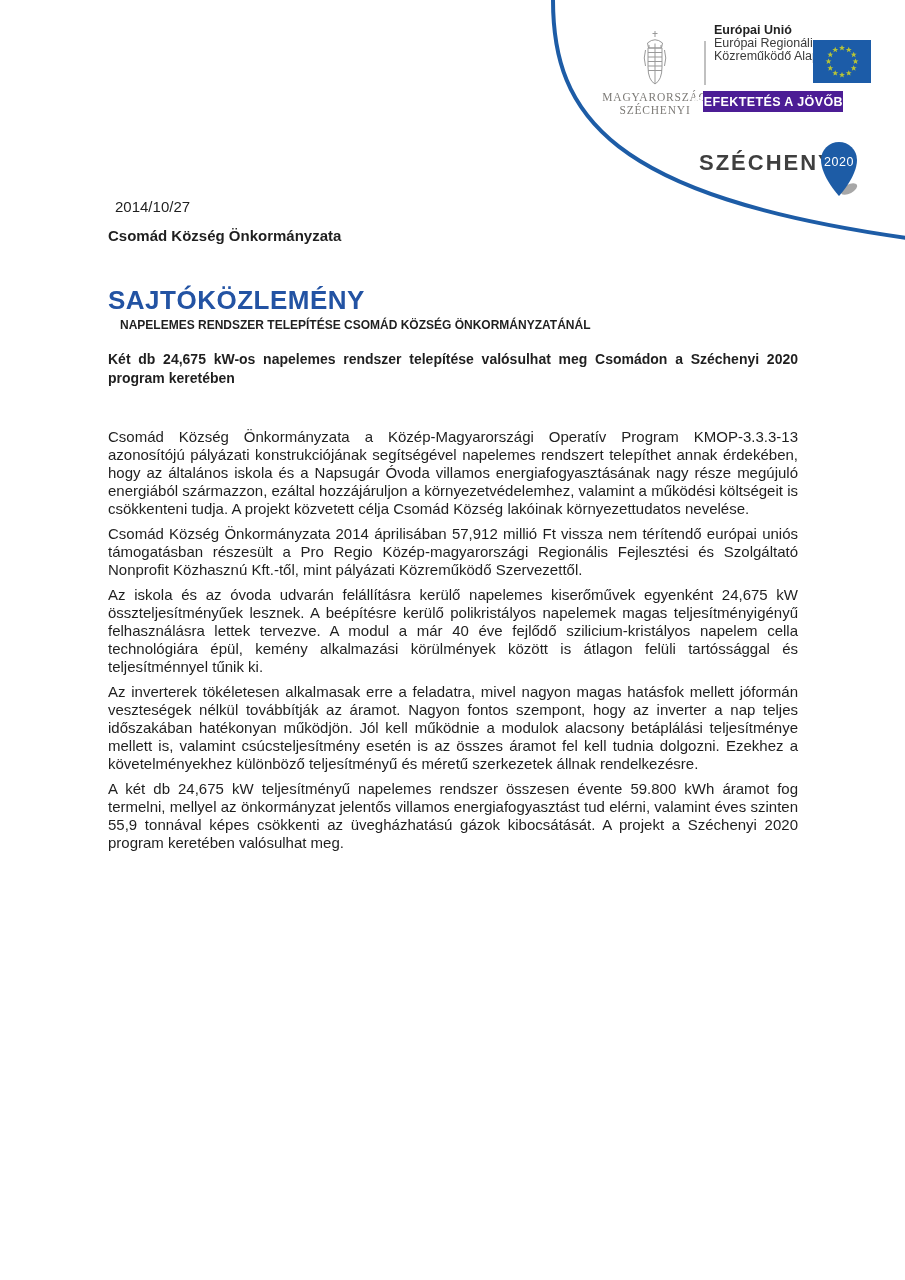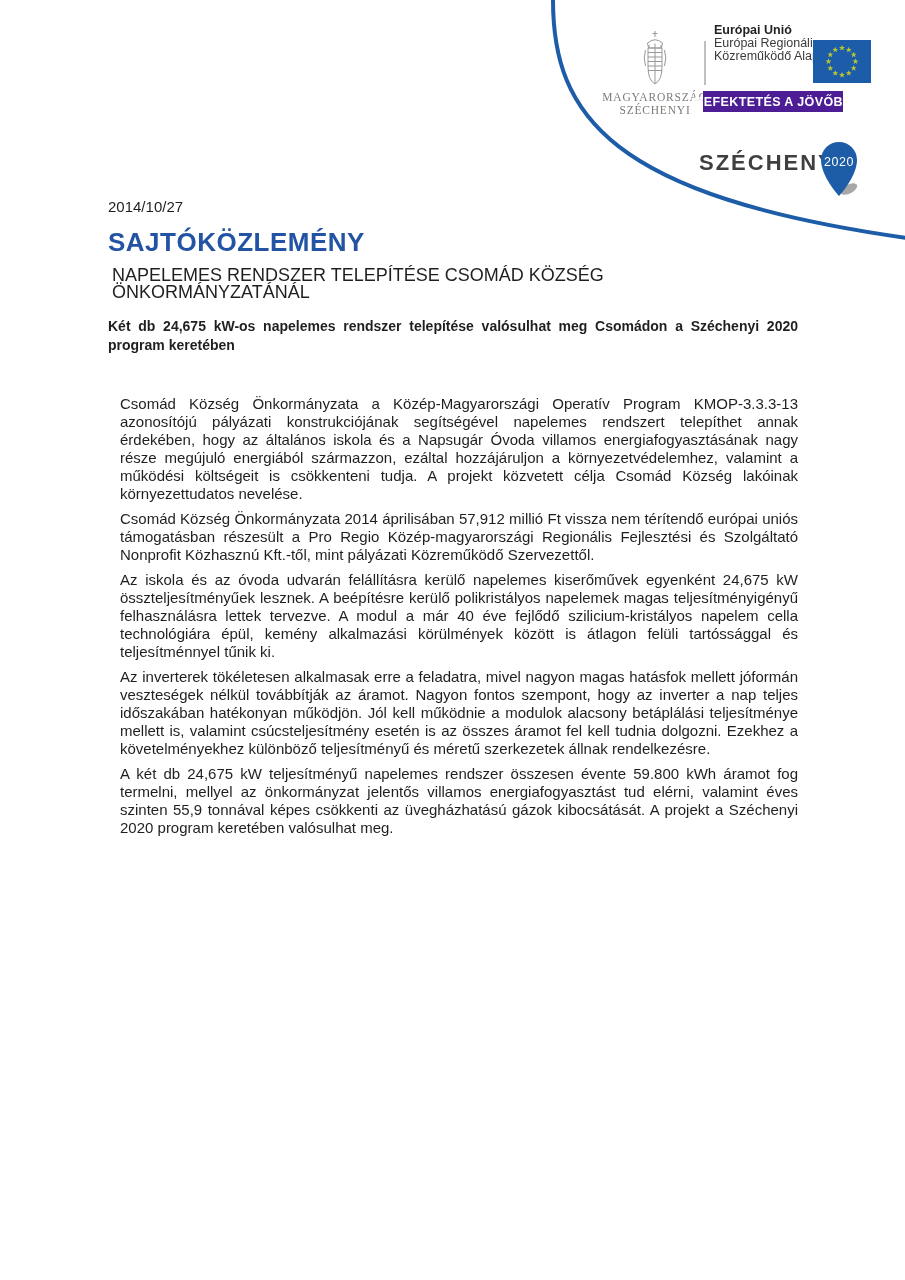--- a/index.html
+++ b/index.html
@@ -34,29 +34,29 @@
     white-space:nowrap;
   }
   .szechenyi-text{
     position:absolute;left:699px;top:150px;
     font-size:22px;font-weight:bold;letter-spacing:2px;color:#3f3f3f;
     white-space:nowrap;
   }
   .pin-svg{position:absolute;left:817px;top:141px;width:44px;height:57px;}
   
   .content{position:absolute;left:108px;top:198px;width:690px;}
-  .date{font-size:15px;line-height:18px;margin:0 0 11px 0;}
+  .date{font-size:15px;line-height:18px;margin:0 0 11px 7px;}
   .org{font-size:15px;line-height:18px;font-weight:bold;margin:0 0 40px 0;}
   .title{
     font-size:26px;line-height:30px;font-weight:bold;
-    color:#2353a3;letter-spacing:0.5px;margin:0 0 10px 0;
+    color:#2353a3;letter-spacing:0.5px;margin:0 0 2px 0;
   }
-  .headline{font-size:18px;line-height:17px;font-weight:normal;margin:0 0 16px 4px;}
+  .headline{font-size:12px;line-height:17px;font-weight:bold;margin:0 0 16px 12px;}
   .subheadline{font-size:14px;line-height:19px;font-weight:bold;margin:0 0 40px 0;text-align:justify;}
-  .content p.body{font-size:15px;line-height:18px;margin:0 0 7px 12px;text-align:justify;}
+  .content p.body{font-size:15px;line-height:18px;margin:0 0 7px 0;text-align:justify;}
 </style>
 </head>
 <body>
 
 <div class="page">
 
   <svg class="arc-svg" viewBox="0 0 365 250" aria-hidden="true">
     <path d="M 13 0 C 13 115, 70 196, 367 238" fill="none" stroke="#1d5ca6" stroke-width="4"></path>
   </svg>
 
@@ -108,20 +108,21 @@
 
   <div class="szechenyi-text">SZÉCHENYI</div>
   <svg class="pin-svg" viewBox="0 0 44 57" aria-hidden="true">
     <ellipse cx="32" cy="48" rx="9" ry="4.5" transform="rotate(-28 32 48)" fill="#a7a7a7"></ellipse>
     <path d="M22,55 C22,55 4,35.5 4,19 A18,18 0 1 1 40,19 C40,35.5 22,55 22,55 Z" fill="#1d5ca6"></path>
     <text x="22" y="24.5" text-anchor="middle" font-family="Liberation Sans, sans-serif" font-size="12.5" letter-spacing="0.5" fill="#ffffff">2020</text>
   </svg>
 
   <div class="content">
     <p class="date">2014/10/27</p>
+    <p class="org">Csomád Község Önkormányzata</p>
     <h1 class="title">SAJTÓKÖZLEMÉNY</h1>
     <h2 class="headline">NAPELEMES RENDSZER TELEPÍTÉSE CSOMÁD KÖZSÉG ÖNKORMÁNYZATÁNÁL</h2>
     <h3 class="subheadline">Két db 24,675 kW-os napelemes rendszer telepítése valósulhat meg Csomádon a Széchenyi 2020 program keretében</h3>
 
     <p class="body">Csomád Község Önkormányzata a Közép-Magyarországi Operatív Program KMOP-3.3.3-13 azonosítójú pályázati konstrukciójának segítségével napelemes rendszert telepíthet annak érdekében, hogy az általános iskola és a Napsugár Óvoda villamos energiafogyasztásának nagy része megújuló energiából származzon, ezáltal hozzájáruljon a környezetvédelemhez, valamint a működési költségeit is csökkenteni tudja. A projekt közvetett célja Csomád Község lakóinak környezettudatos nevelése.</p>
     <p class="body">Csomád Község Önkormányzata 2014 áprilisában 57,912 millió Ft vissza nem térítendő európai uniós támogatásban részesült a Pro Regio Közép-magyarországi Regionális Fejlesztési és Szolgáltató Nonprofit Közhasznú Kft.-től, mint pályázati Közreműködő Szervezettől.</p>
     <p class="body">Az iskola és az óvoda udvarán felállításra kerülő napelemes kiserőművek egyenként 24,675 kW összteljesítményűek lesznek. A beépítésre kerülő polikristályos napelemek magas teljesítményigényű felhasználásra lettek tervezve. A modul a már 40 éve fejlődő szilicium-kristályos napelem cella technológiára épül, kemény alkalmazási körülmények között is átlagon felüli tartóssággal és teljesítménnyel tűnik ki.</p>
     <p class="body">Az inverterek tökéletesen alkalmasak erre a feladatra, mivel nagyon magas hatásfok mellett jóformán veszteségek nélkül továbbítják az áramot. Nagyon fontos szempont, hogy az inverter a nap teljes időszakában hatékonyan működjön. Jól kell működnie a modulok alacsony betáplálási teljesítménye mellett is, valamint csúcsteljesítmény esetén is az összes áramot fel kell tudnia dolgozni. Ezekhez a követelményekhez különböző teljesítményű és méretű szerkezetek állnak rendelkezésre.</p>
     <p class="body">A két db 24,675 kW teljesítményű napelemes rendszer összesen évente 59.800 kWh áramot fog termelni, mellyel az önkormányzat jelentős villamos energiafogyasztást tud elérni, valamint éves szinten 55,9 tonnával képes csökkenti az üvegházhatású gázok kibocsátását. A projekt a Széchenyi 2020 program keretében valósulhat meg.</p>
   </div>

